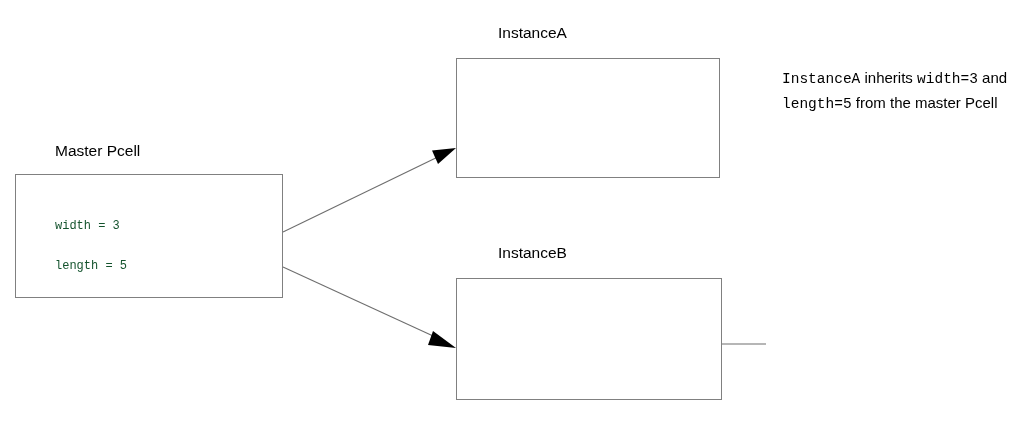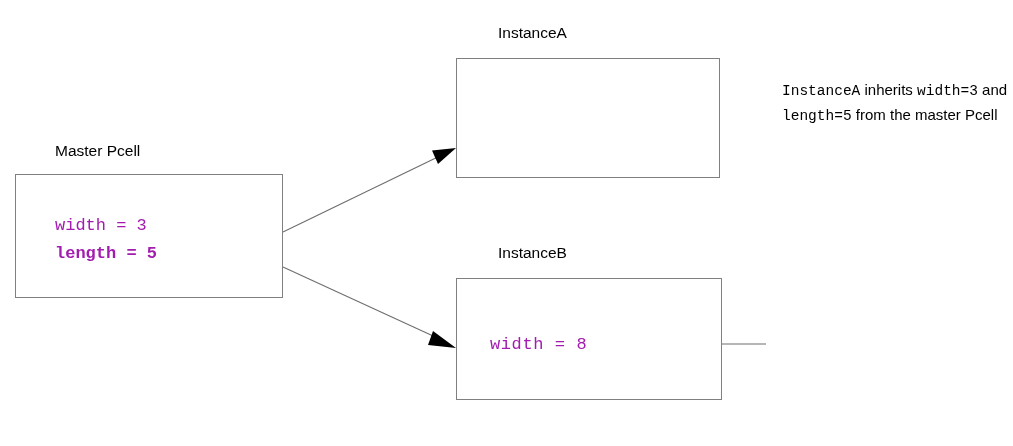--- a/index.html
+++ b/index.html
@@ -39,33 +39,32 @@
   }
   .code {
     font-family: "Liberation Mono", "DejaVu Sans Mono", monospace;
     font-size: 15px;
     color: #000000;
     white-space: pre;
   }
   .box-code {
     position: absolute;
     font-family: "Liberation Mono", "DejaVu Sans Mono", monospace;
-    font-size: 17px;
+    font-size: 12px;
     line-height: 28px;
-    color: #a21caf;
+    color: #14532d;
     white-space: pre;
   }
   .note {
     position: absolute;
     width: 232px;
     font-family: "Liberation Sans", sans-serif;
     font-size: 15px;
     line-height: 23px;
     color: #000000;
-    margin-top: 12px;
   }
   .note .code {
     font-size: 14.5px;
   }
 </style>
 </head>
 <body>
 
 <div id="canvas">
 
@@ -83,25 +82,24 @@
 
     <g>
       <line x1="766" y1="344" x2="646" y2="344" stroke="#6e6e6e" stroke-width="1.1"></line>
       <polygon points="628,344 655,333 655,355" fill="#000000"></polygon>
     </g>
   </svg>
 
   <div class="box-label" style="left:55px; top:142px;text-align:right;">Master Pcell</div>
   <div class="box" style="left:15px; top:174px; width:268px; height:124px;"></div>
   <div class="box-code" style="left:55px; top:212px;">width = 3</div>
-  <div class="box-code" style="left:55px; top:240px;font-weight:bold;">length = 5</div>
+  <div class="box-code" style="left:55px; top:252px;">length = 5</div>
 
   <div class="box-label" style="left:498px; top:24px;">InstanceA</div>
   <div class="box" style="left:456px; top:58px; width:264px; height:120px;"></div>
 
   <div class="box-label" style="left:498px; top:244px;">InstanceB</div>
   <div class="box" style="left:456px; top:278px; width:266px; height:122px;"></div>
-  <div class="box-code" style="left:490px; top:331px; letter-spacing:0.6px;">width = 8</div>
 
   <div class="note" style="left:782px; top:66px;"><span class="code">InstanceA</span><span> inherits </span><span class="code">width=3</span><span> and </span><span class="code">length=5</span><span> from the master Pcell</span></div>
 
 
 </div>
 
 </body></html>

